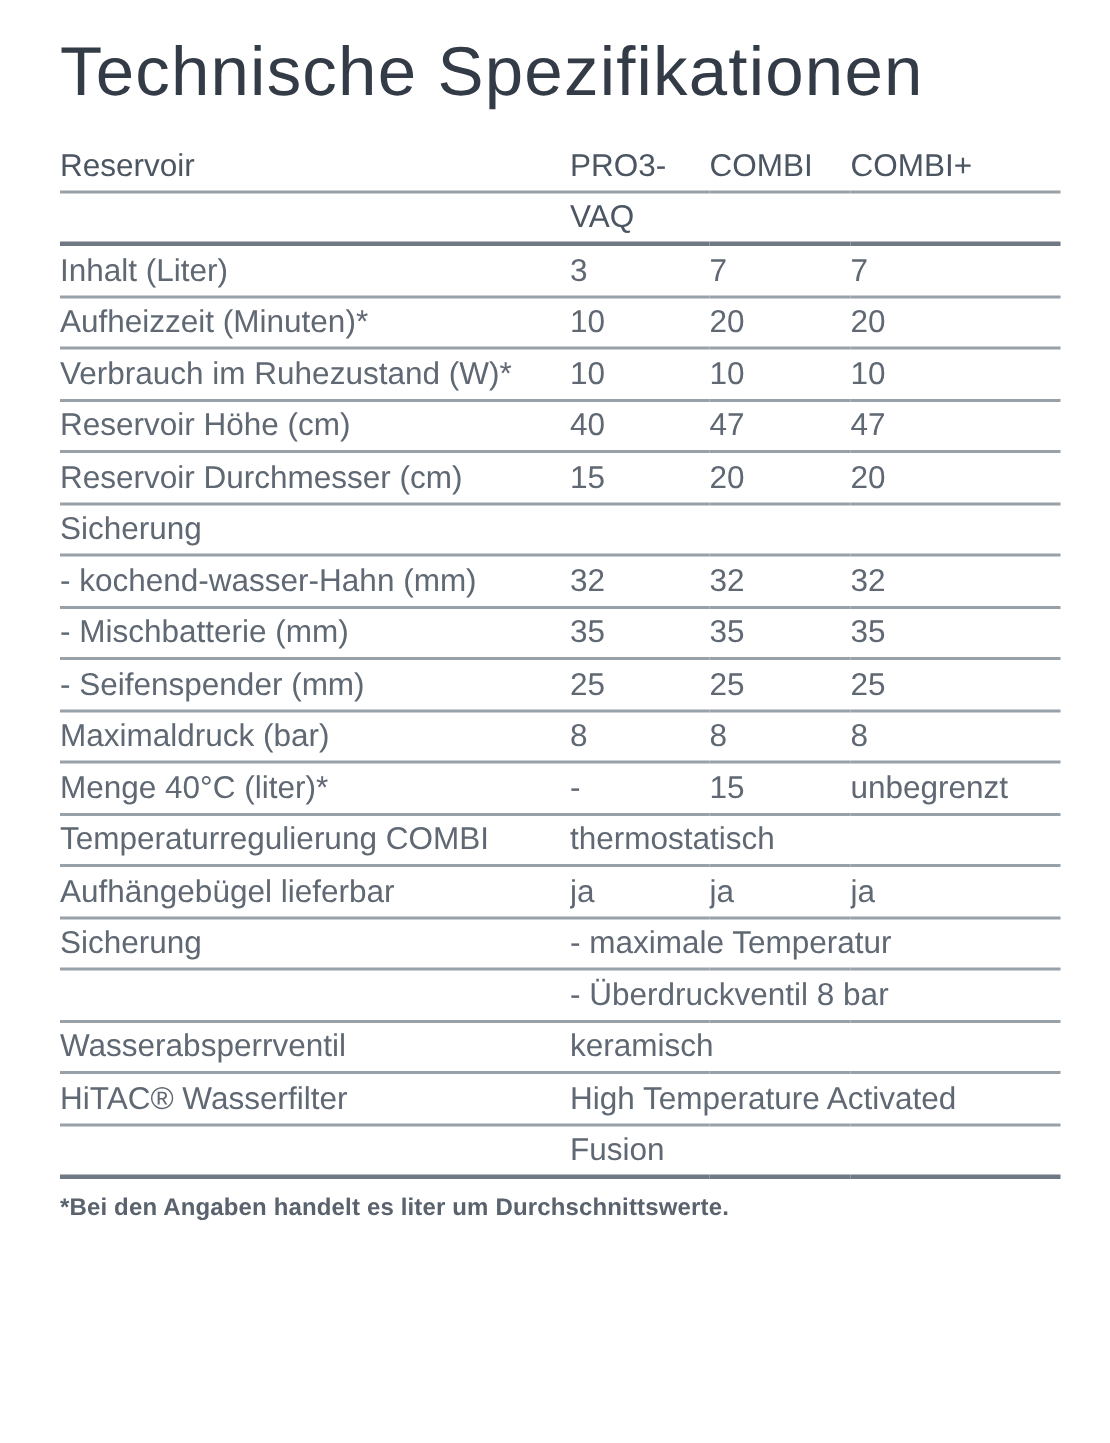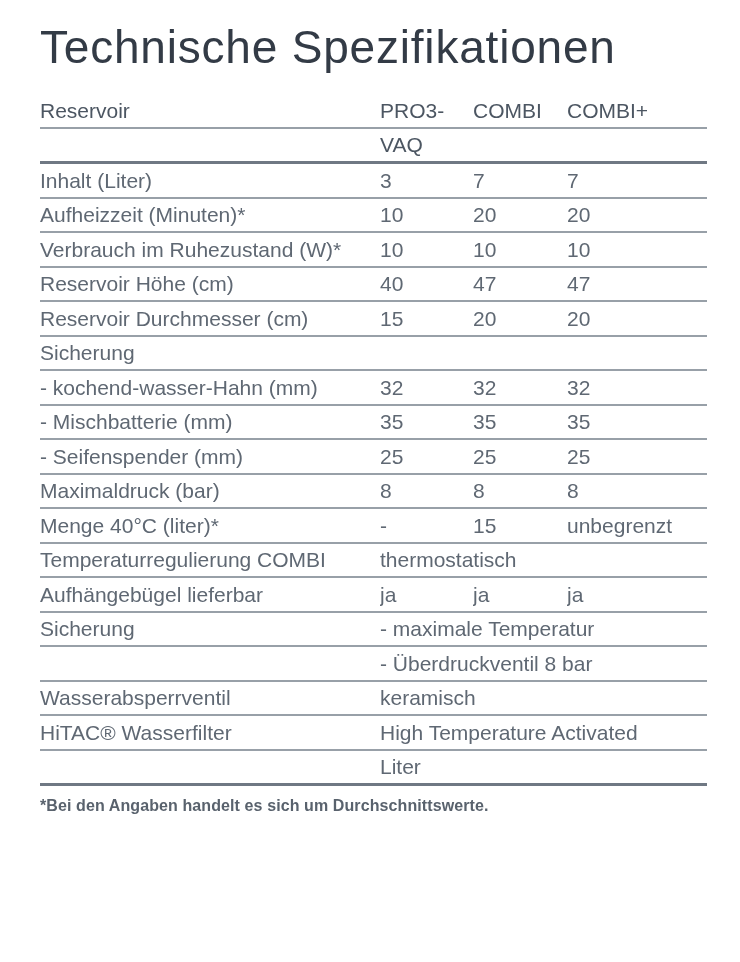--- a/index.html
+++ b/index.html
@@ -189,19 +189,19 @@
         <tr>
           <td>Wasserabsperrventil</td>
           <td colspan="3">keramisch</td>
         </tr>
         <tr>
           <td>HiTAC® Wasserfilter</td>
           <td colspan="3">High Temperature Activated</td>
         </tr>
         <tr class="emph">
           <td></td>
-          <td colspan="3">Liter</td>
+          <td colspan="3">Fusion</td>
         </tr>
       </tbody>
   </table>
 
-  <div class="footnote">*Bei den Angaben handelt es sich um Durchschnittswerte.</div>
+  <div class="footnote">*Bei den Angaben handelt es liter um Durchschnittswerte.</div>
 </div>
 
 </body></html>

